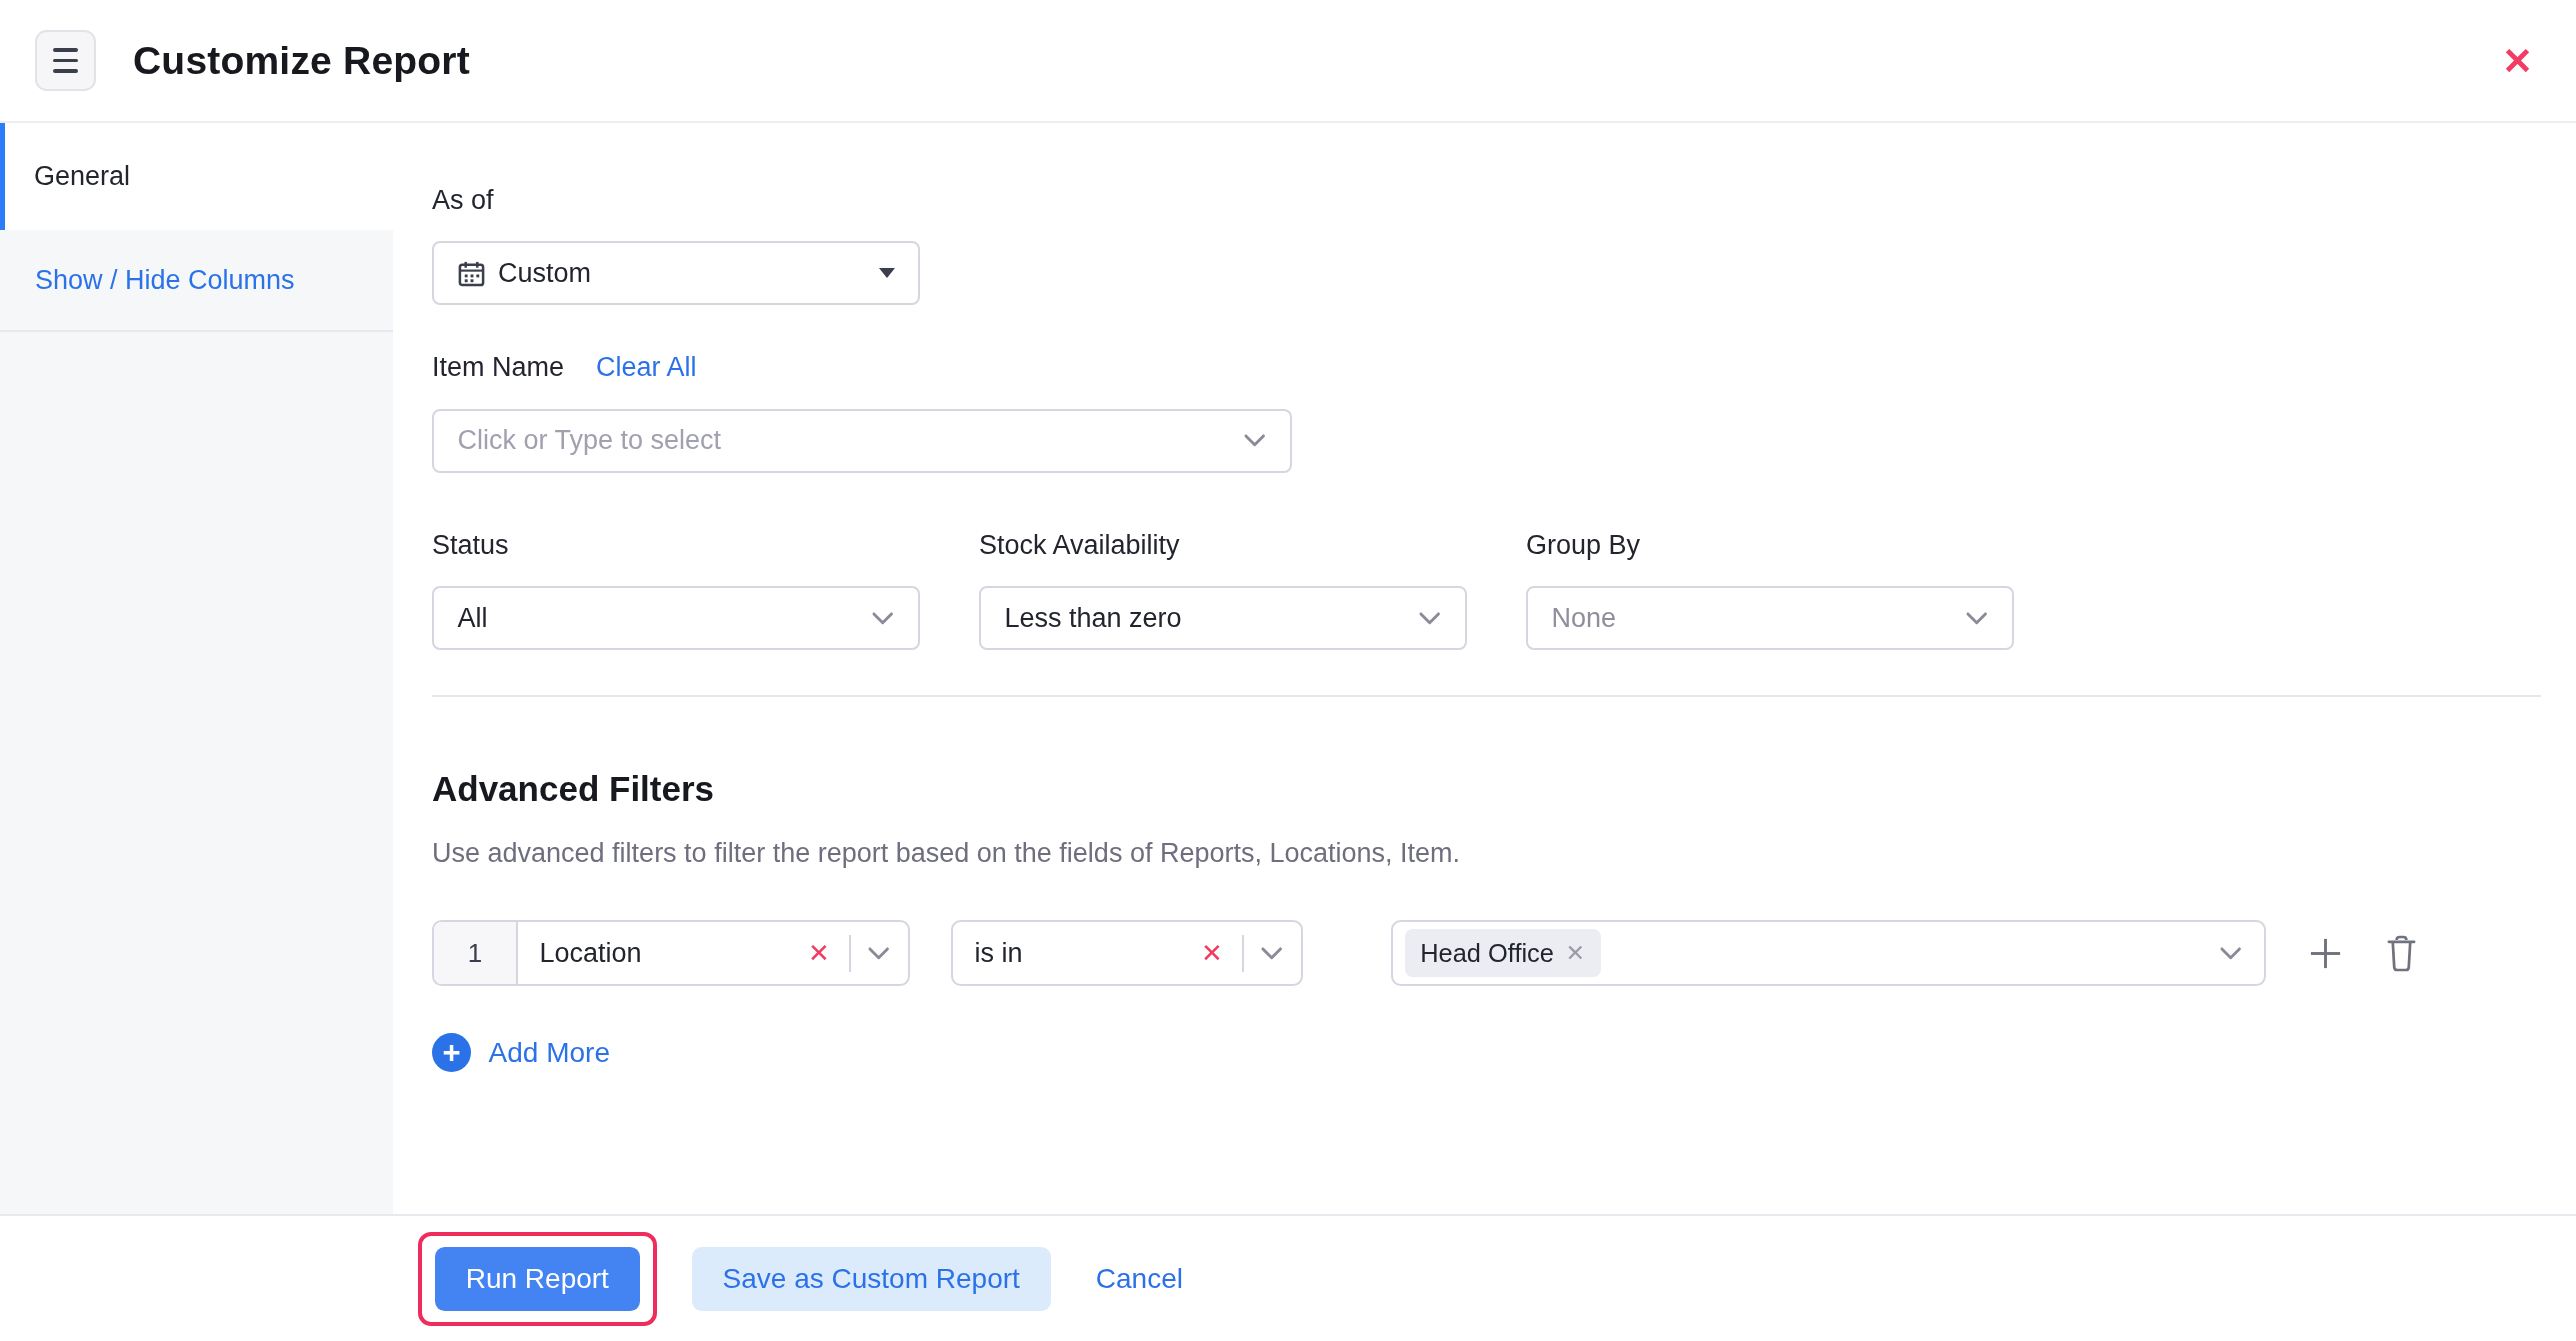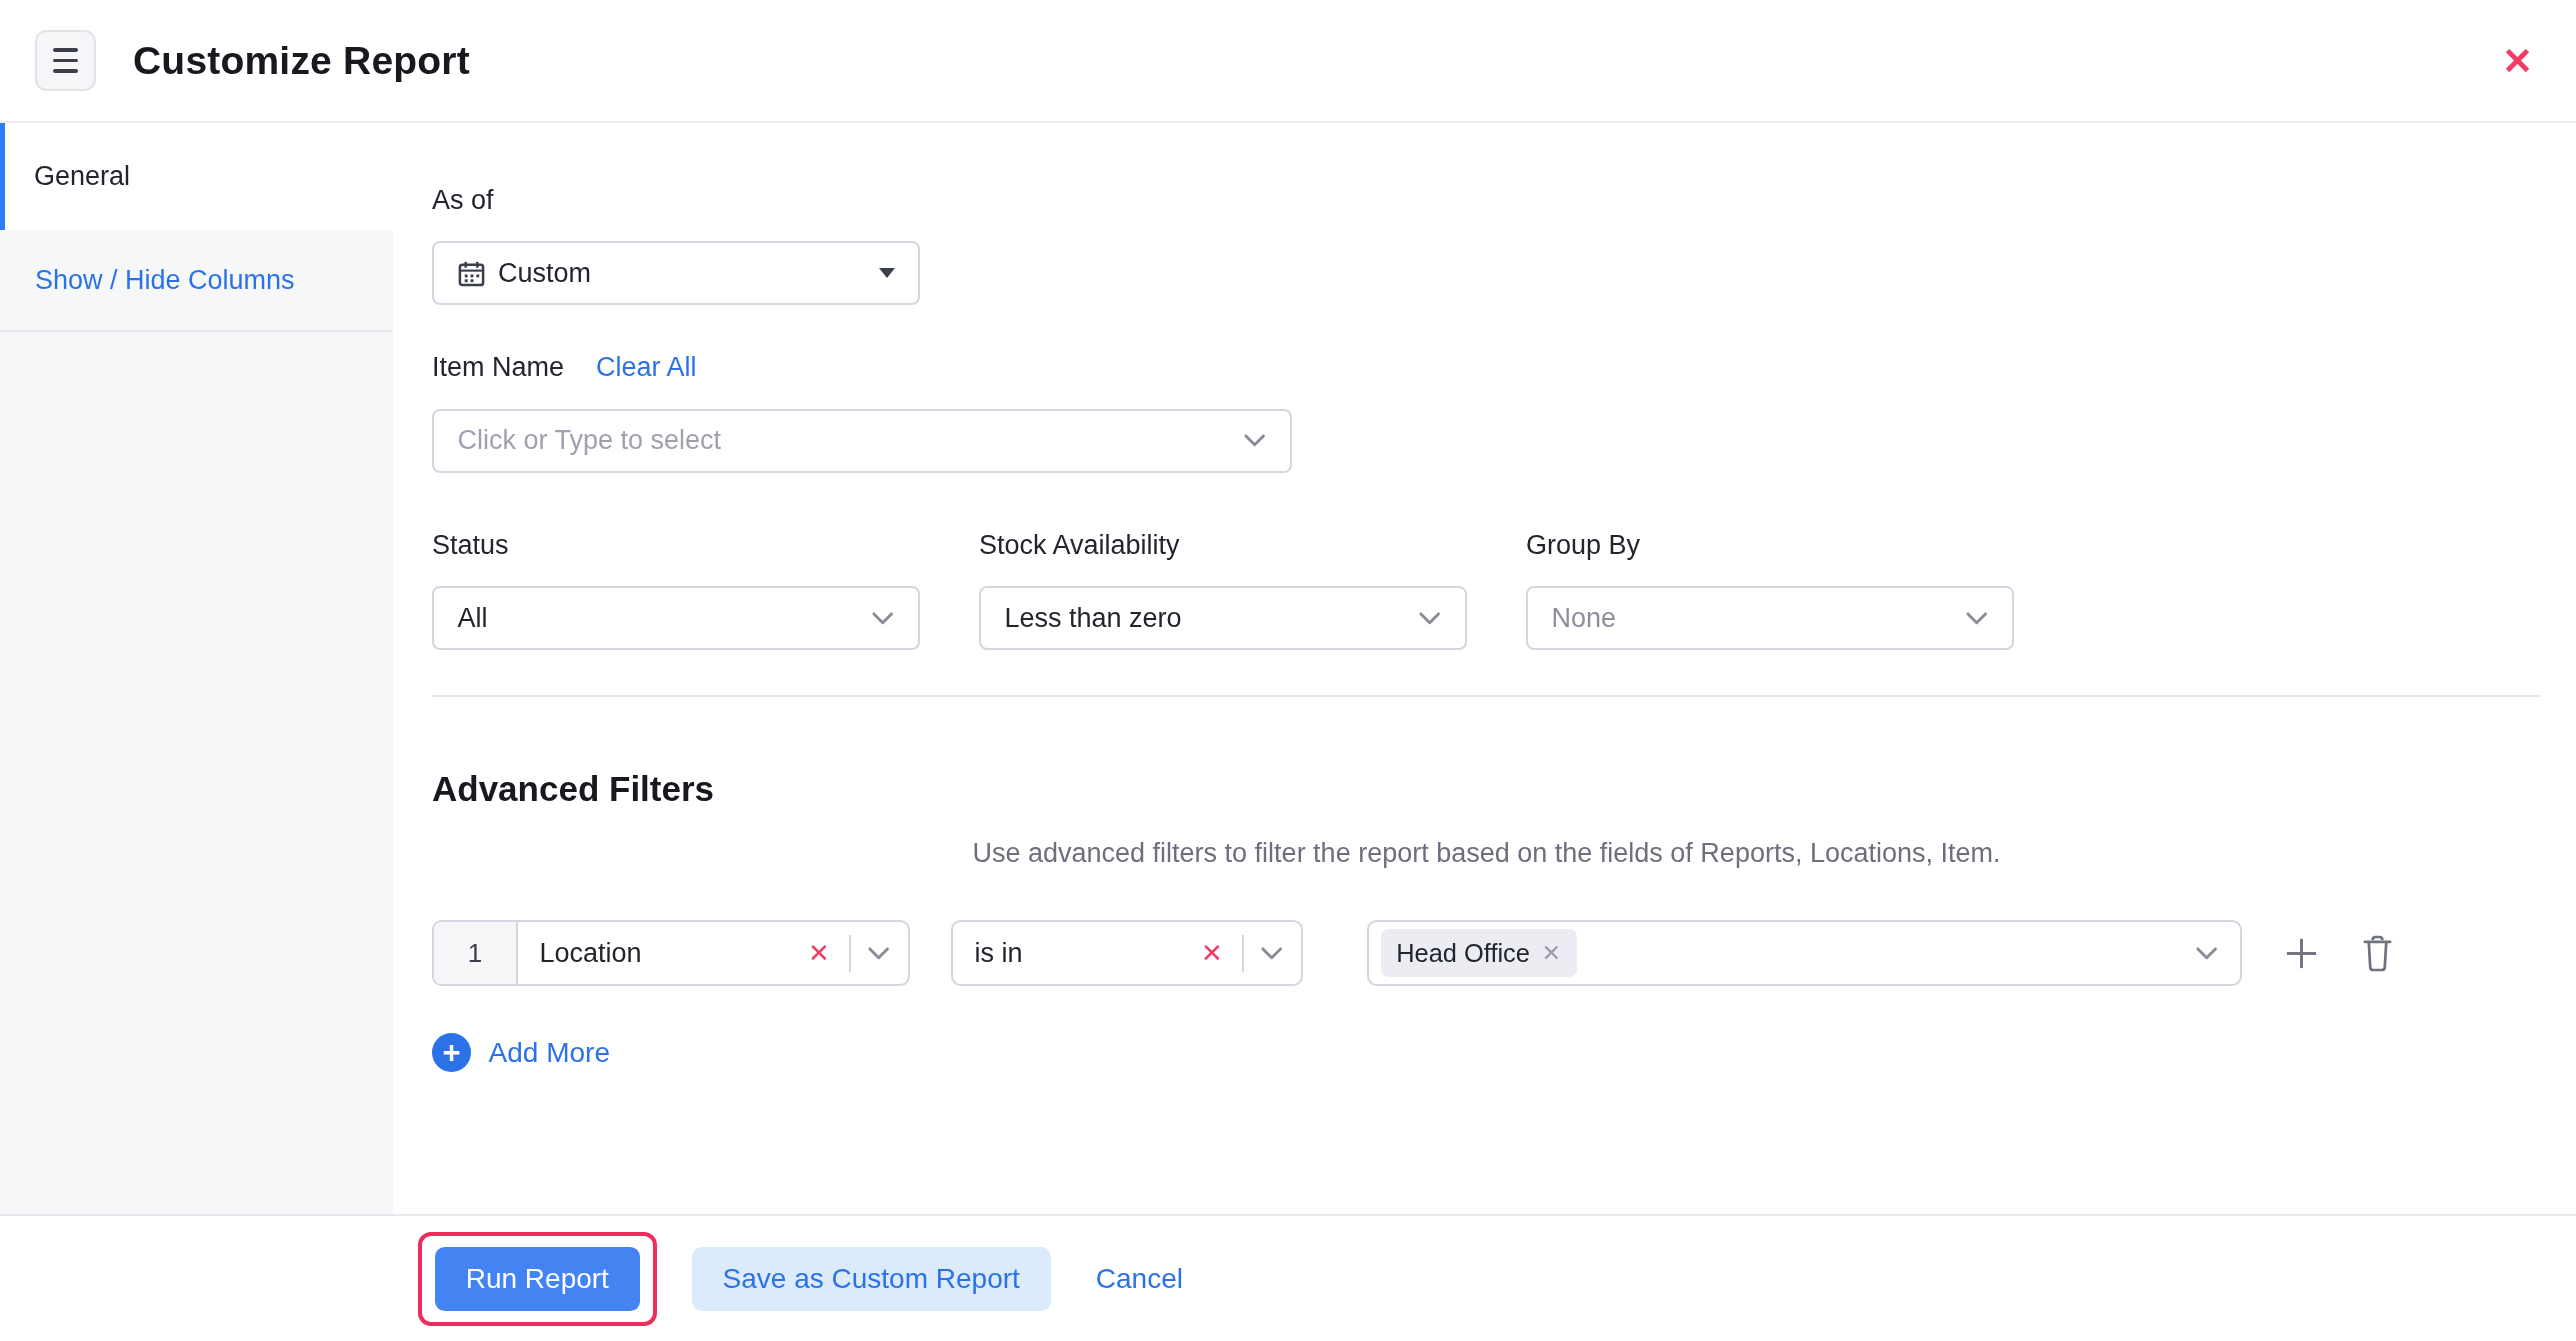--- a/index.html
+++ b/index.html
@@ -119,21 +119,21 @@
   .triple-col { width: 488px; }
 
   .divider {
     margin-top: 45px;
     height: 2px;
     background: #e6e6ec;
     width: 2109px;
   }
 
   .adv-title { margin-top: 72px; font-size: 35px; font-weight: 600; color: #17191f; }
-  .adv-desc { margin-top: 29px; font-size: 27px; color: #6e6e7e; text-align: center; }
+  .adv-desc { margin-top: 29px; font-size: 27px; color: #6e6e7e; }
 
   
   .filter-row { margin-top: 51px; display: flex; align-items: center; }
   .combo {
     height: 66px;
     border: 2px solid #d6d6e0;
     border-radius: 9.8px;
     background: #fff;
     display: flex;
     align-items: stretch;
@@ -147,21 +147,21 @@
     display: flex; align-items: center; justify-content: center;
     font-size: 26px; color: #3a3f4b;
   }
   .combo-body { display: flex; align-items: center; padding: 0 17.6px 0 21.5px; flex: 1; justify-content: flex-end; }
   .combo-body .txt { flex: 1; font-size: 27px; color: #23252e; }
   .clear-x { color: #f23b63; font-size: 26px; padding: 0 5.9px; cursor: pointer; }
   .vsep { width: 2px; height: 37px; background: #d6d6e0; margin: 0 15.6px 0 13.7px; }
 
   .w-field { width: 478px; }
   .w-oper { width: 352px; margin-left: 41px; }
-  .w-values { width: 875px; margin-left: 64px; }
+  .w-values { width: 875px; margin-left: 88px; }
 
   .values-box {
     height: 66px;
     border: 2px solid #d6d6e0;
     border-radius: 9.8px;
     display: flex; align-items: center;
     padding: 0 21.5px 0 11.7px;
     cursor: pointer;
   }
   .tag {

